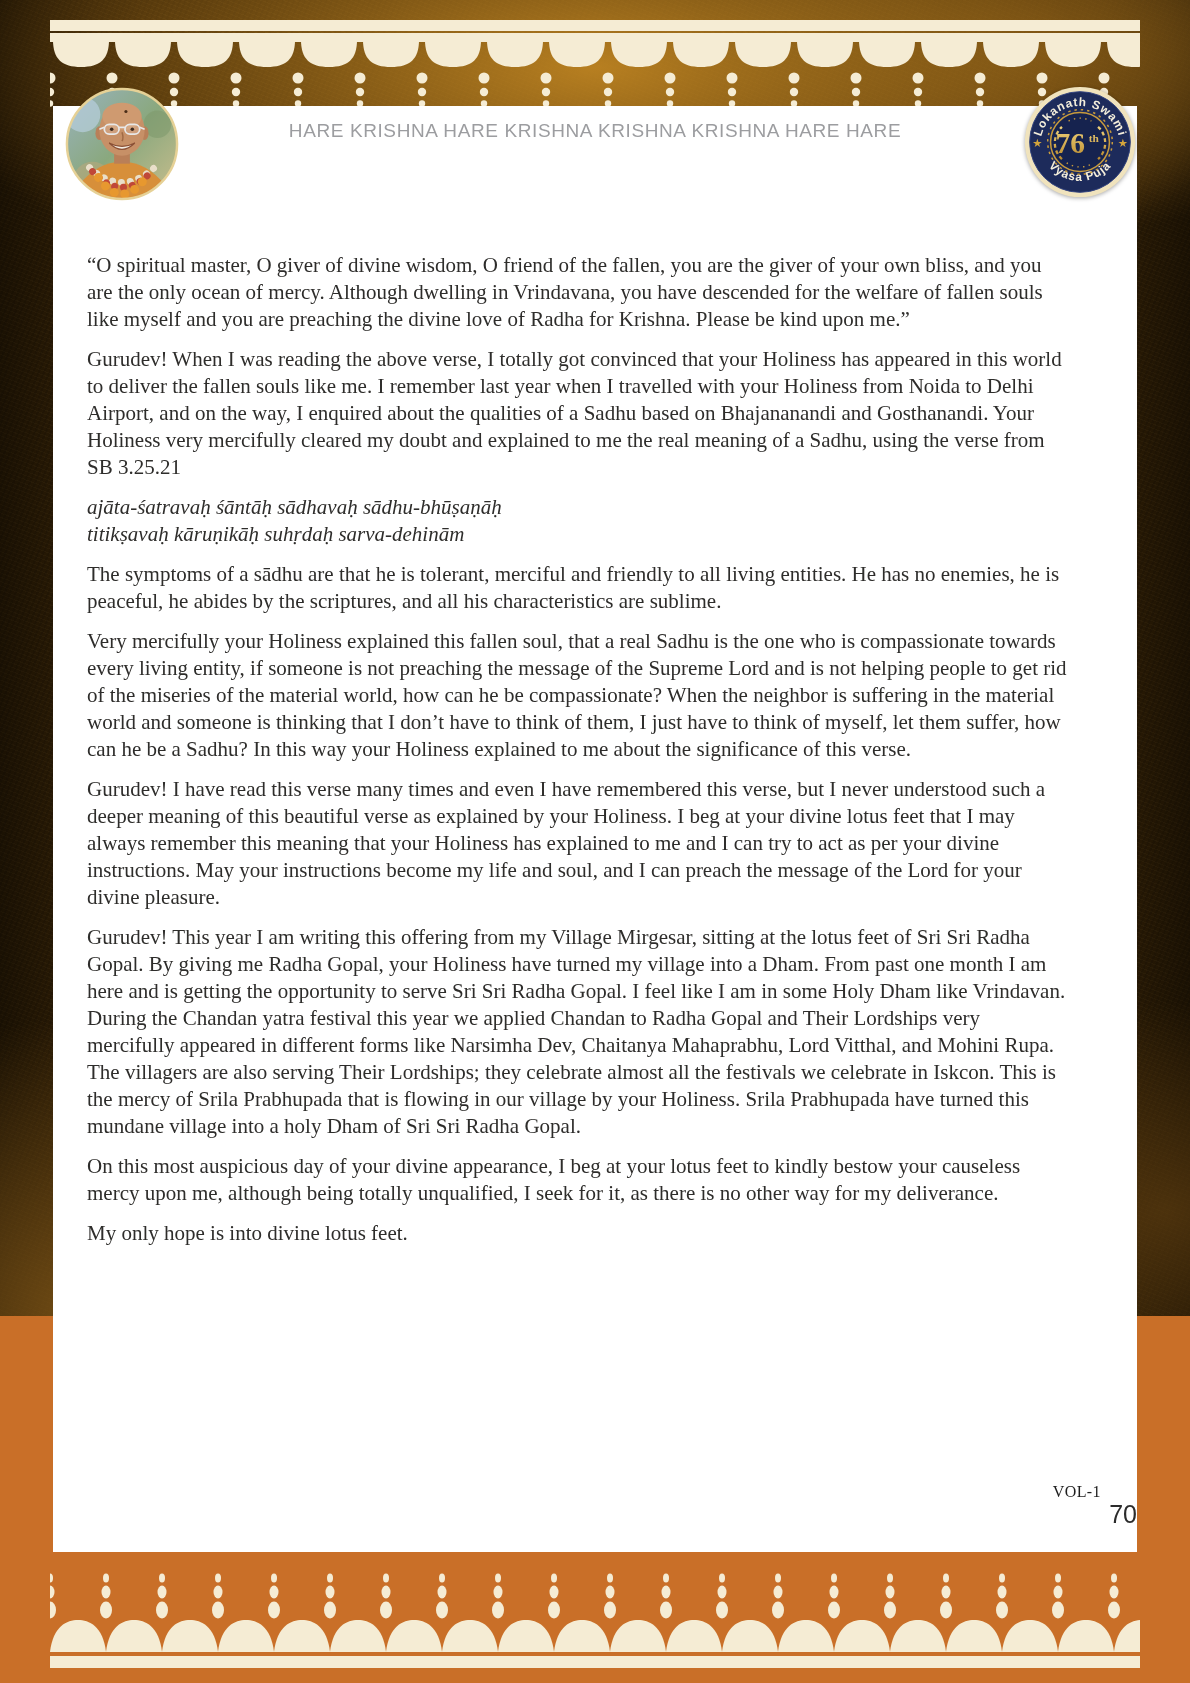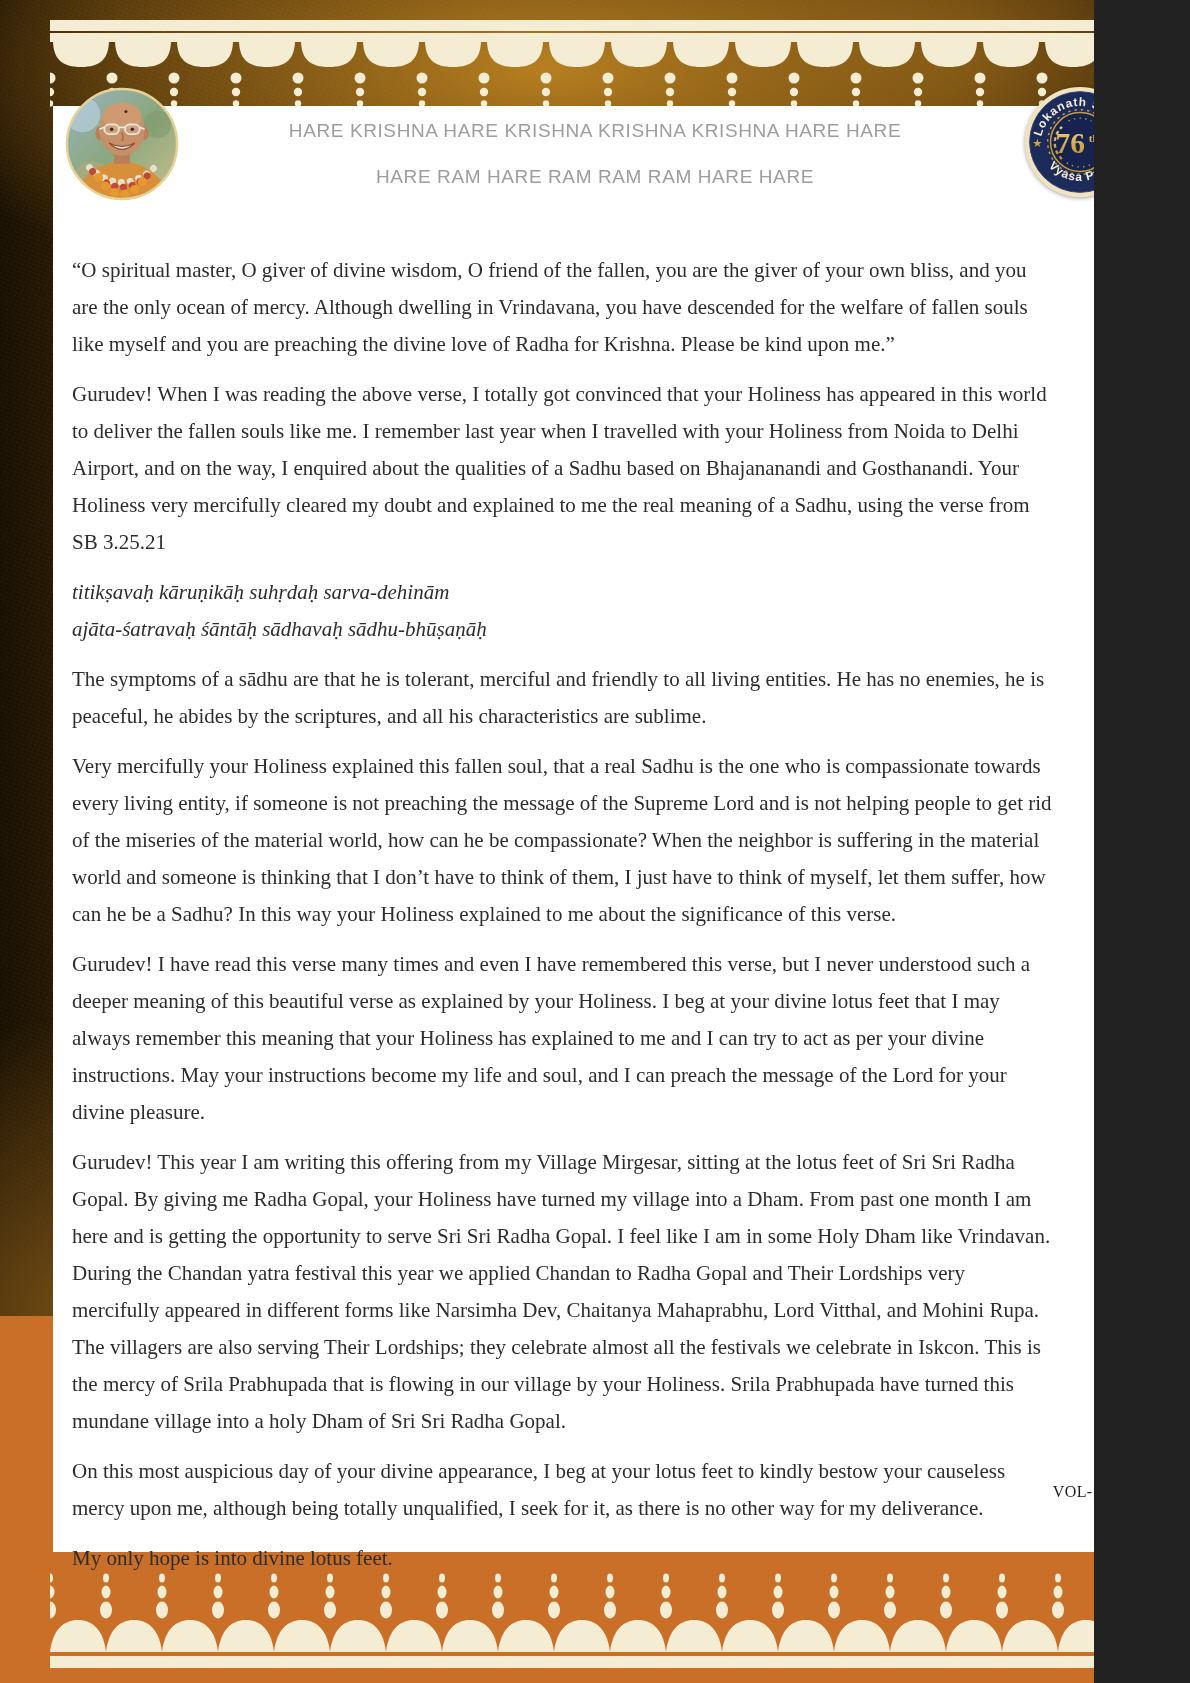--- a/index.html
+++ b/index.html
@@ -1,20 +1,20 @@
 <!DOCTYPE html>
 <html style="--orange: #c96f28; --cream: #f5ecd4; --navy: #1d2b5b; --gold: #d4a53c; --body-text: #2e2d2b; --mantra-gray: #9c9da0;"><head>
 <meta charset="utf-8">
 <style>
   :root{
     --cream:#f5ecd4; --orange:#c96f28; --navy:#1d2b5b; --gold:#d4a53c;
     --body-text:#2e2d2b; --mantra-gray:#9c9da0;
   }
   html,body{margin:0;padding:0;background:#222;}
-  .canvas{position:relative;width:1094px;height:1683px;overflow:hidden;
+  .canvas{position:relative;width:1190px;height:1683px;overflow:hidden;
     font-family:"Liberation Serif","DejaVu Serif",serif;}
   
   .bg-texture{position:absolute;inset:0;background:
     radial-gradient(900px 330px at 50% 4%, rgba(190,132,34,.95), rgba(120,80,18,.45) 55%, rgba(0,0,0,0) 75%),
     radial-gradient(500px 260px at 88% 3%, rgba(150,102,26,.8), rgba(0,0,0,0) 70%),
     radial-gradient(420px 420px at 6% 78%, rgba(122,82,22,.85), rgba(0,0,0,0) 70%),
     radial-gradient(420px 300px at 98% 72%, rgba(95,62,16,.7), rgba(0,0,0,0) 70%),
     linear-gradient(90deg, rgba(0,0,0,.55) 0%, rgba(0,0,0,0) 12%, rgba(0,0,0,0) 88%, rgba(0,0,0,.55) 100%),
     repeating-linear-gradient(113deg, rgba(0,0,0,.10) 0 2px, rgba(0,0,0,0) 2px 5px),
     repeating-linear-gradient(21deg, rgba(255,214,120,.05) 0 1px, rgba(0,0,0,0) 1px 4px),
@@ -22,22 +22,22 @@
   .orange-band{position:absolute;left:0;top:1316px;width:100%;height:367px;background:var(--orange);}
   .deco{position:absolute;left:0;}
   .header-deco{top:0;}
   .footer-deco{top:1560px;}
   .white-page{position:absolute;left:53px;top:106px;width:1084px;height:1446px;background:#ffffff;}
   .mantra{position:absolute;left:0;width:100%;text-align:center;
     font-family:"Liberation Sans","DejaVu Sans",sans-serif;
     font-size:19px;letter-spacing:.6px;color:var(--mantra-gray);}
   .mantra.line1{top:14px;}
   .mantra.line2{top:60px;}
-  .body-text{position:absolute;left:19px;top:146px;width:980px;
-    font-size:21px;line-height:37px;color:var(--body-text);}
+  .body-text{position:absolute;left:34px;top:146px;width:980px;
+    font-size:21px;line-height:27px;color:var(--body-text);}
   .body-text p{margin:0 0 13px 0;}
   .verse{font-style:italic;margin:0 0 13px 0;}
   .vol{position:absolute;right:36px;top:1377px;font-size:16px;color:#1d1d1d;letter-spacing:.4px;}
   .page-num{position:absolute;left:0;top:1394px;width:100%;text-align:right;
     font-family:"Liberation Sans","DejaVu Sans",sans-serif;font-size:25px;color:#2c2c2c;}
   .photo{position:absolute;left:63px;top:85px;width:118px;height:118px;}
   .badge{position:absolute;left:1023px;top:85px;width:114px;height:114px;filter:drop-shadow(0 1px 2px rgba(0,0,0,.35));}
 </style>
 </head>
 <body>
@@ -61,28 +61,27 @@
             <circle cx="62" cy="70.5" r="3.2"></circle>
         </g>
       </pattern>
     </defs>
     <rect x="50" y="20" width="1090" height="11" fill="var(--cream)"></rect>
     <rect x="50" y="33" width="1090" height="89" fill="url(#hdrPat)"></rect>
   </svg>
 
   <div class="white-page">
     <div class="mantra line1">HARE KRISHNA HARE KRISHNA KRISHNA KRISHNA HARE HARE</div>
-    <div class="mantra line2">HARE RAM HARE RAM RAM RAM HARE HARE</div>
 
     <div class="body-text">
       <p>“O spiritual master, O giver of divine wisdom, O friend of the fallen, you are the giver of your own bliss, and you are the only ocean of mercy. Although dwelling in Vrindavana, you have descended for the welfare of fallen souls like myself and you are preaching the divine love of Radha for Krishna. Please be kind upon me.”</p>
       <p>Gurudev! When I was reading the above verse, I totally got convinced that your Holiness has appeared in this world to deliver the fallen souls like me. I remember last year when I travelled with your Holiness from Noida to Delhi Airport, and on the way, I enquired about the qualities of a Sadhu based on Bhajananandi and Gosthanandi. Your Holiness very mercifully cleared my doubt and explained to me the real meaning of a Sadhu, using the verse from SB 3.25.21</p>
       <div class="verse">
+        <div>ajāta-śatravaḥ śāntāḥ sādhavaḥ sādhu-bhūṣaṇāḥ</div>
         <div>titikṣavaḥ kāruṇikāḥ suhṛdaḥ sarva-dehinām</div>
-        <div>ajāta-śatravaḥ śāntāḥ sādhavaḥ sādhu-bhūṣaṇāḥ</div>
       </div>
       <p>The symptoms of a sādhu are that he is tolerant, merciful and friendly to all living entities. He has no enemies, he is peaceful, he abides by the scriptures, and all his characteristics are sublime.</p>
       <p>Very mercifully your Holiness explained this fallen soul, that a real Sadhu is the one who is compassionate towards every living entity, if someone is not preaching the message of the Supreme Lord and is not helping people to get rid of the miseries of the material world, how can he be compassionate? When the neighbor is suffering in the material world and someone is thinking that I don’t have to think of them, I just have to think of myself, let them suffer, how can he be a Sadhu?  In this way your Holiness explained to me about the significance of this verse.</p>
       <p>Gurudev! I have read this verse many times and even I have remembered this verse, but I never understood such a deeper meaning of this beautiful verse as explained by your Holiness. I beg at your divine lotus feet that I may always remember this meaning that your Holiness has explained to me and I can try to act as per your divine instructions. May your instructions become my life and soul, and I can preach the message of the Lord for your divine pleasure.</p>
       <p>Gurudev! This year I am writing this offering from my Village Mirgesar, sitting at the lotus feet of Sri Sri Radha Gopal. By giving me Radha Gopal, your Holiness have turned my village into a Dham. From past one month I am here and is getting the opportunity to serve Sri Sri Radha Gopal. I feel like I am in some Holy Dham like Vrindavan. During the Chandan yatra festival this year we applied Chandan to Radha Gopal and Their Lordships very mercifully appeared in different forms like Narsimha Dev, Chaitanya Mahaprabhu, Lord Vitthal, and Mohini Rupa. The villagers are also serving Their Lordships; they celebrate almost all the festivals we celebrate in Iskcon. This is the mercy of Srila Prabhupada that is flowing in our village by your Holiness. Srila Prabhupada have turned this mundane village into a holy Dham of Sri Sri Radha Gopal.</p>
       <p>On this most auspicious day of your divine appearance, I beg at your lotus feet to kindly bestow your causeless mercy upon me, although being totally unqualified, I seek for it, as there is no other way for my deliverance.</p>
       <p>My only hope is into divine lotus feet.</p>
     </div>
 
     <div class="vol">VOL-1</div>

